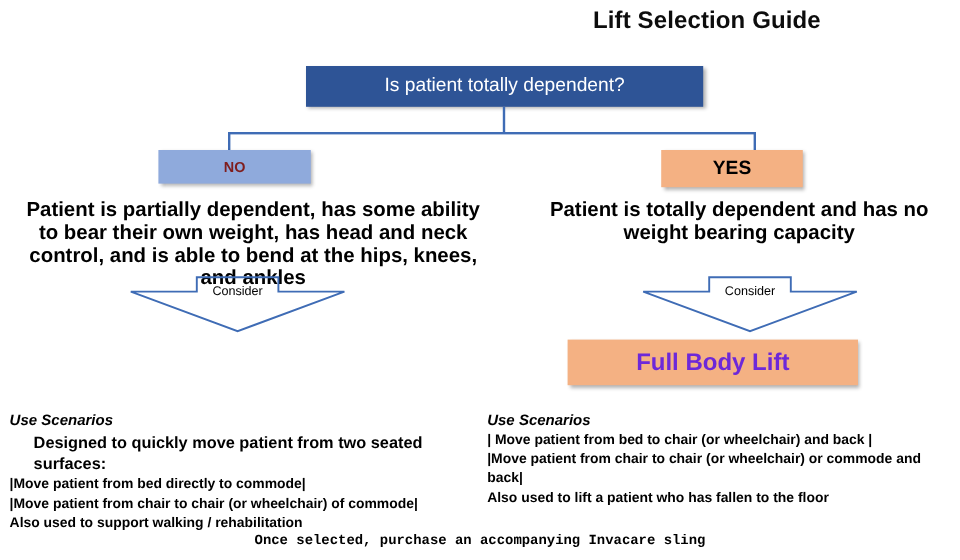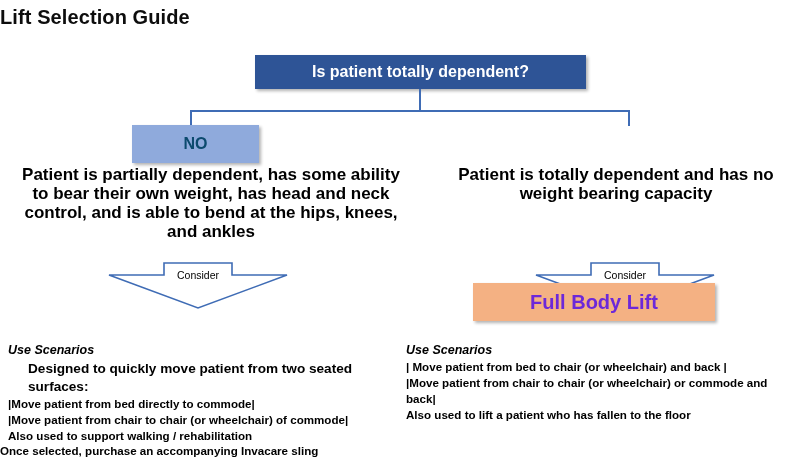--- a/index.html
+++ b/index.html
@@ -18,21 +18,21 @@
     background: #ffffff;
     overflow: hidden;
   }
 
   
   .title {
     position: absolute;
     left: 0;
     top: 6px;
     width: 684px;
-    text-align: left;
+    text-align: right;
     font-size: 20px;
     font-weight: bold;
     letter-spacing: 0.1px;
     color: #0d0d0d;
   }
 
   
   .box {
     position: absolute;
     box-sizing: border-box;
@@ -43,30 +43,30 @@
     box-shadow: 2px 2px 3px rgba(0,0,0,0.30);
   }
   .box-root {
     left: 255px;
     top: 55px;
     width: 331px;
     height: 34px;
     background: #2e5496;
     color: #ffffff;
     font-size: 16px;
-    font-weight: bold;
+    font-weight: normal;
   }
   .box-no {
     left: 132px;
     top: 125px;
     width: 127px;
-    height: 38px;
+    height: 28px;
     background: #8faadc;
-    color: #0c4a6e;
-    font-size: 16px;
+    color: #7f1d1d;
+    font-size: 12px;
     font-weight: bold;
   }
   .box-yes {
     left: 551px;
     top: 125px;
     width: 118px;
     height: 31px;
     background: #f4b183;
     color: #000000;
     font-size: 16px;
@@ -113,21 +113,20 @@
     color: #000000;
   }
   .desc-left  { left: 18px;  top: 165px; width: 386px; }
   .desc-right { left: 440px; top: 165px; width: 352px; }
 
   
   .consider {
     position: absolute;
     width: 180px;
     height: 48px;
-    margin-top: 32px;
   }
   .consider svg { display: block; }
   .consider-left  { left: 108px; top: 230px; }
   .consider-right { left: 535px; top: 230px; }
   .consider-label {
     position: absolute;
     left: 0;
     top: 7px;
     width: 180px;
     text-align: center;
@@ -161,24 +160,25 @@
     font-weight: bold;
     line-height: 16px;
   }
 
   
   .footer {
     position: absolute;
     left: 0;
     top: 444px;
     width: 800px;
-    text-align: left;
+    text-align: center;
     font-size: 11.6px;
     font-weight: bold;
     color: #000000;
+    font-family: Liberation Mono, monospace;
   }
 </style>
 </head>
 <body>
 
 <div id="canvas">
 
   <div class="title">Lift Selection Guide</div>
 
   <div class="box box-root">
@@ -187,20 +187,23 @@
 
   <div class="conn conn-stem"></div>
   <div class="conn conn-horiz"></div>
   <div class="conn conn-ldrop"></div>
   <div class="conn conn-rdrop"></div>
 
   <div class="box box-no">
     <span>NO</span>
   </div>
 
+  <div class="box box-yes">
+    <span>YES</span>
+  </div>
 
   <div class="desc desc-left">Patient is partially dependent, has some ability to bear their own weight, has head and neck control, and is able to bend at the hips, knees, and ankles</div>
 
   <div class="desc desc-right">Patient is totally dependent and has no weight bearing capacity</div>
 
   <div class="consider consider-left">
     <svg width="180" height="48" viewBox="0 0 180 48" xmlns="http://www.w3.org/2000/svg">
       <polygon points="56,1 124,1 124,13 179,13 90,46 1,13 56,13" fill="none" stroke="#3f6cb5" stroke-width="1.6"></polygon>
     </svg>
     <div class="consider-label">Consider</div>

